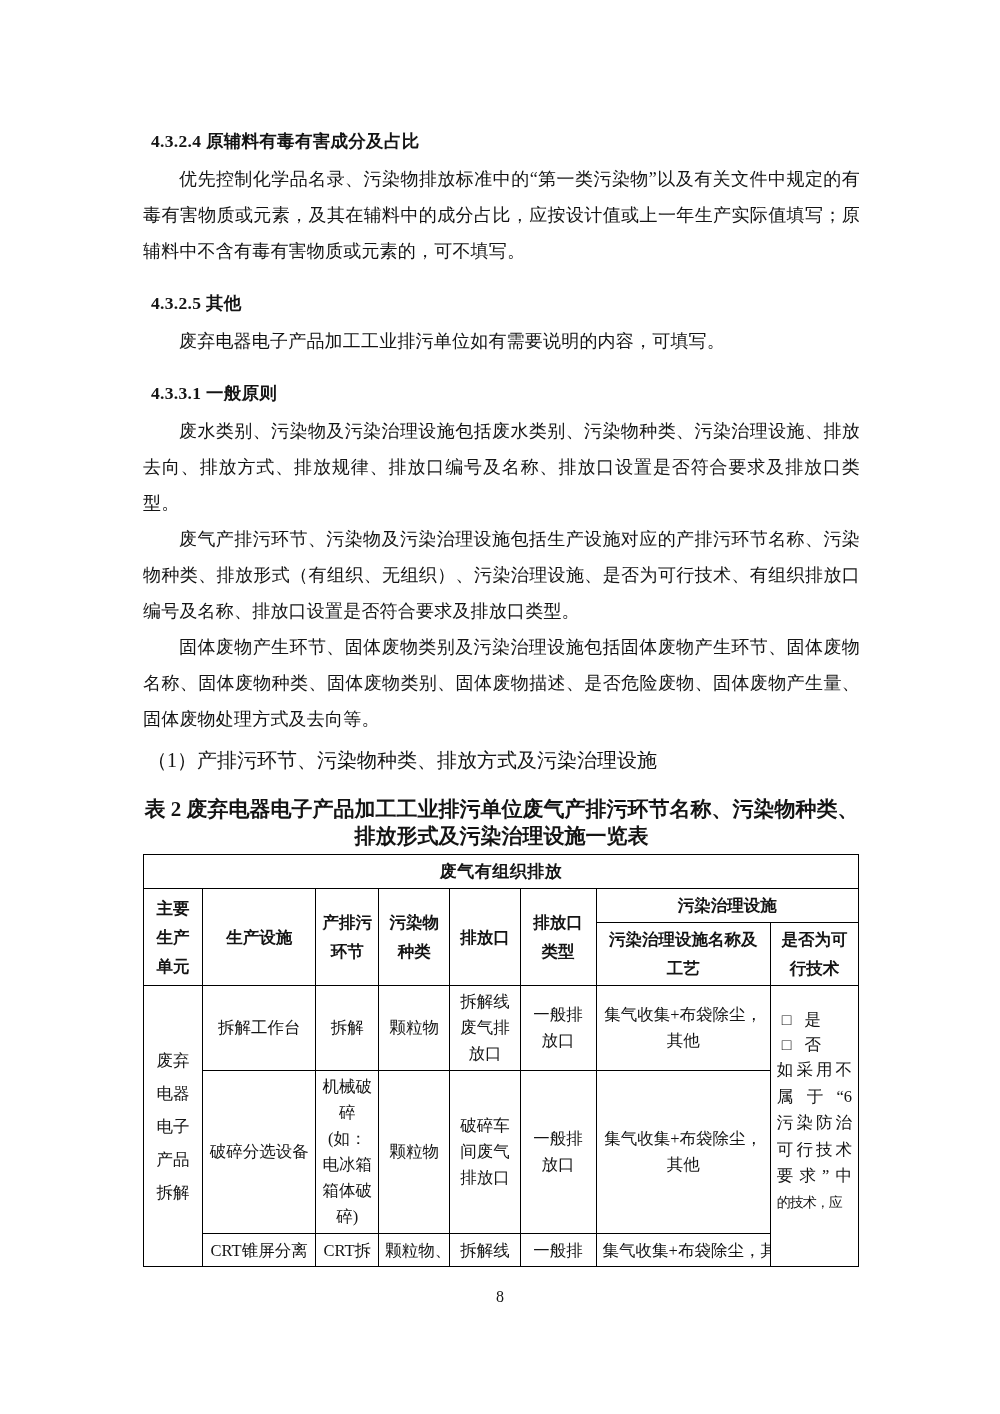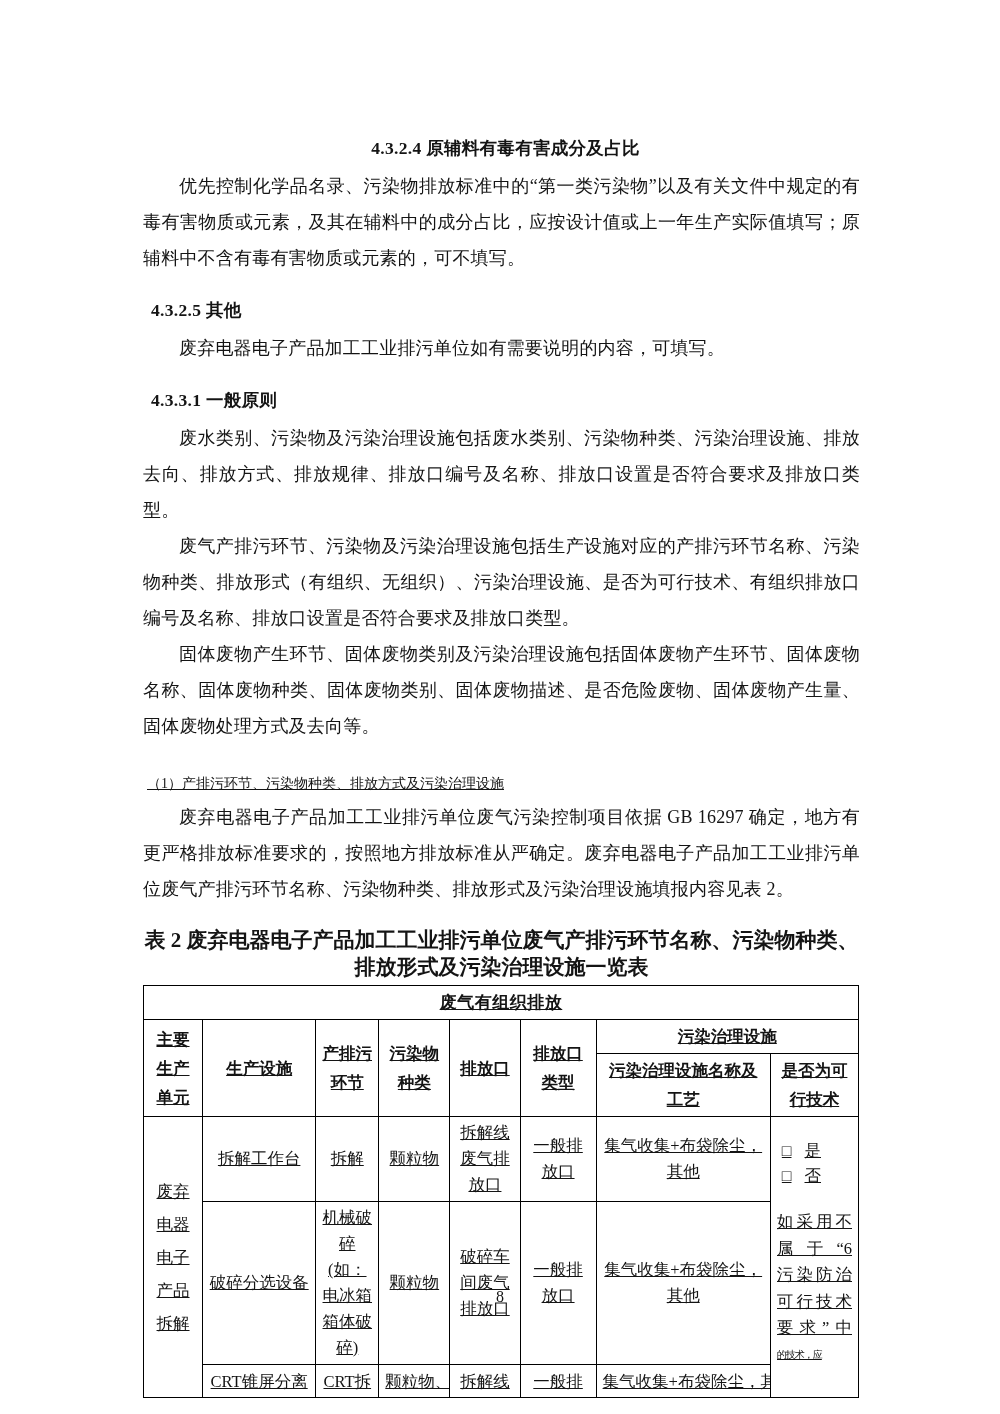--- a/index.html
+++ b/index.html
@@ -18,49 +18,47 @@
     left:143px; top:118px;
     width:717px;
   }
   .sec-h {
     font-size:17.5px;
     font-weight:700;
     line-height:24px;
     margin:22px 0 8px 8px;
     letter-spacing:0.3px;
   }
-  .sec-h.first { margin-top:18px;text-align:center; }
+  .sec-h.first { margin-top:11px; }
   p.body-p {
     font-size:18px;
     line-height:36px;
     text-align:justify;
     text-indent:2em;
     letter-spacing:0.2px;
   }
   p.item-line {
-    font-size:14px;
+    font-size:20px;
     line-height:31px;
     text-indent:0;
-    margin:24px 0 0 4px;
-    text-decoration:underline;
+    margin:8px 0 0 4px;
   }
   .gap-s { height:14px; }
   .caption {
     text-align:center;
     font-weight:700;
     font-size:21px;
     line-height:27px;
     margin:6px 0 4px;
   }
   table.t2 {
     border-collapse:collapse;
     table-layout:fixed;
     width:716px;
     margin-top:4px;
-    text-decoration:underline;
   }
   table.t2 td, table.t2 th {
     border:1px solid #000;
     font-size:16.5px;
     font-weight:400;
     text-align:center;
     vertical-align:middle;
     padding:3px 6px;
     line-height:26px;
     color:#141414;
@@ -94,32 +92,32 @@
   .chk-row {
     display:flex;
     align-items:center;
     justify-content:flex-start;
     gap:13px;
     padding-left:5px;
     line-height:25px;
     font-size:16.5px;
   }
   .chk-row .box { font-size:16px; line-height:25px; }
-  .note { margin-top:21px; }
+  .note { }
   .note-line {
     text-align:justify;
     text-align-last:justify;
     line-height:26.5px;
     font-size:16.5px;
   }
   .note-line:nth-child(6) {
     text-align:left;
     text-align-last:left;
     white-space:nowrap;
-    font-size:10px;
+    font-size:14px;
     letter-spacing:-1px;
   }
   .page-number {
     position:absolute;
     left:0; right:0;
     top:1288px;
     text-align:center;
     font-size:16px;
   }
 </style>
@@ -135,21 +133,20 @@
     <div class="sec-h">4.3.2.5 其他</div>
     <p class="body-p">废弃电器电子产品加工工业排污单位如有需要说明的内容，可填写。</p>
 
     <div class="sec-h">4.3.3.1 一般原则</div>
 
     <p class="body-p">废水类别、污染物及污染治理设施包括废水类别、污染物种类、污染治理设施、排放去向、排放方式、排放规律、排放口编号及名称、排放口设置是否符合要求及排放口类型。</p>
     <p class="body-p">废气产排污环节、污染物及污染治理设施包括生产设施对应的产排污环节名称、污染物种类、排放形式（有组织、无组织）、污染治理设施、是否为可行技术、有组织排放口编号及名称、排放口设置是否符合要求及排放口类型。</p>
     <p class="body-p">固体废物产生环节、固体废物类别及污染治理设施包括固体废物产生环节、固体废物名称、固体废物种类、固体废物类别、固体废物描述、是否危险废物、固体废物产生量、固体废物处理方式及去向等。</p>
 
     <p class="item-line">（1）产排污环节、污染物种类、排放方式及污染治理设施</p>
-    <p class="body-p">废弃电器电子产品加工工业排污单位废气污染控制项目依据 GB 16297 确定，地方有更严格排放标准要求的，按照地方排放标准从严确定。废弃电器电子产品加工工业排污单位废气产排污环节名称、污染物种类、排放形式及污染治理设施填报内容见表 2。</p>
 
     <div class="gap-s"></div>
     <div class="caption">
       <div>表 2 废弃电器电子产品加工工业排污单位废气产排污环节名称、污染物种类、</div>
       <div>排放形式及污染治理设施一览表</div>
     </div>
 
     <table class="t2">
       <colgroup>
         <col style="width:59px">

